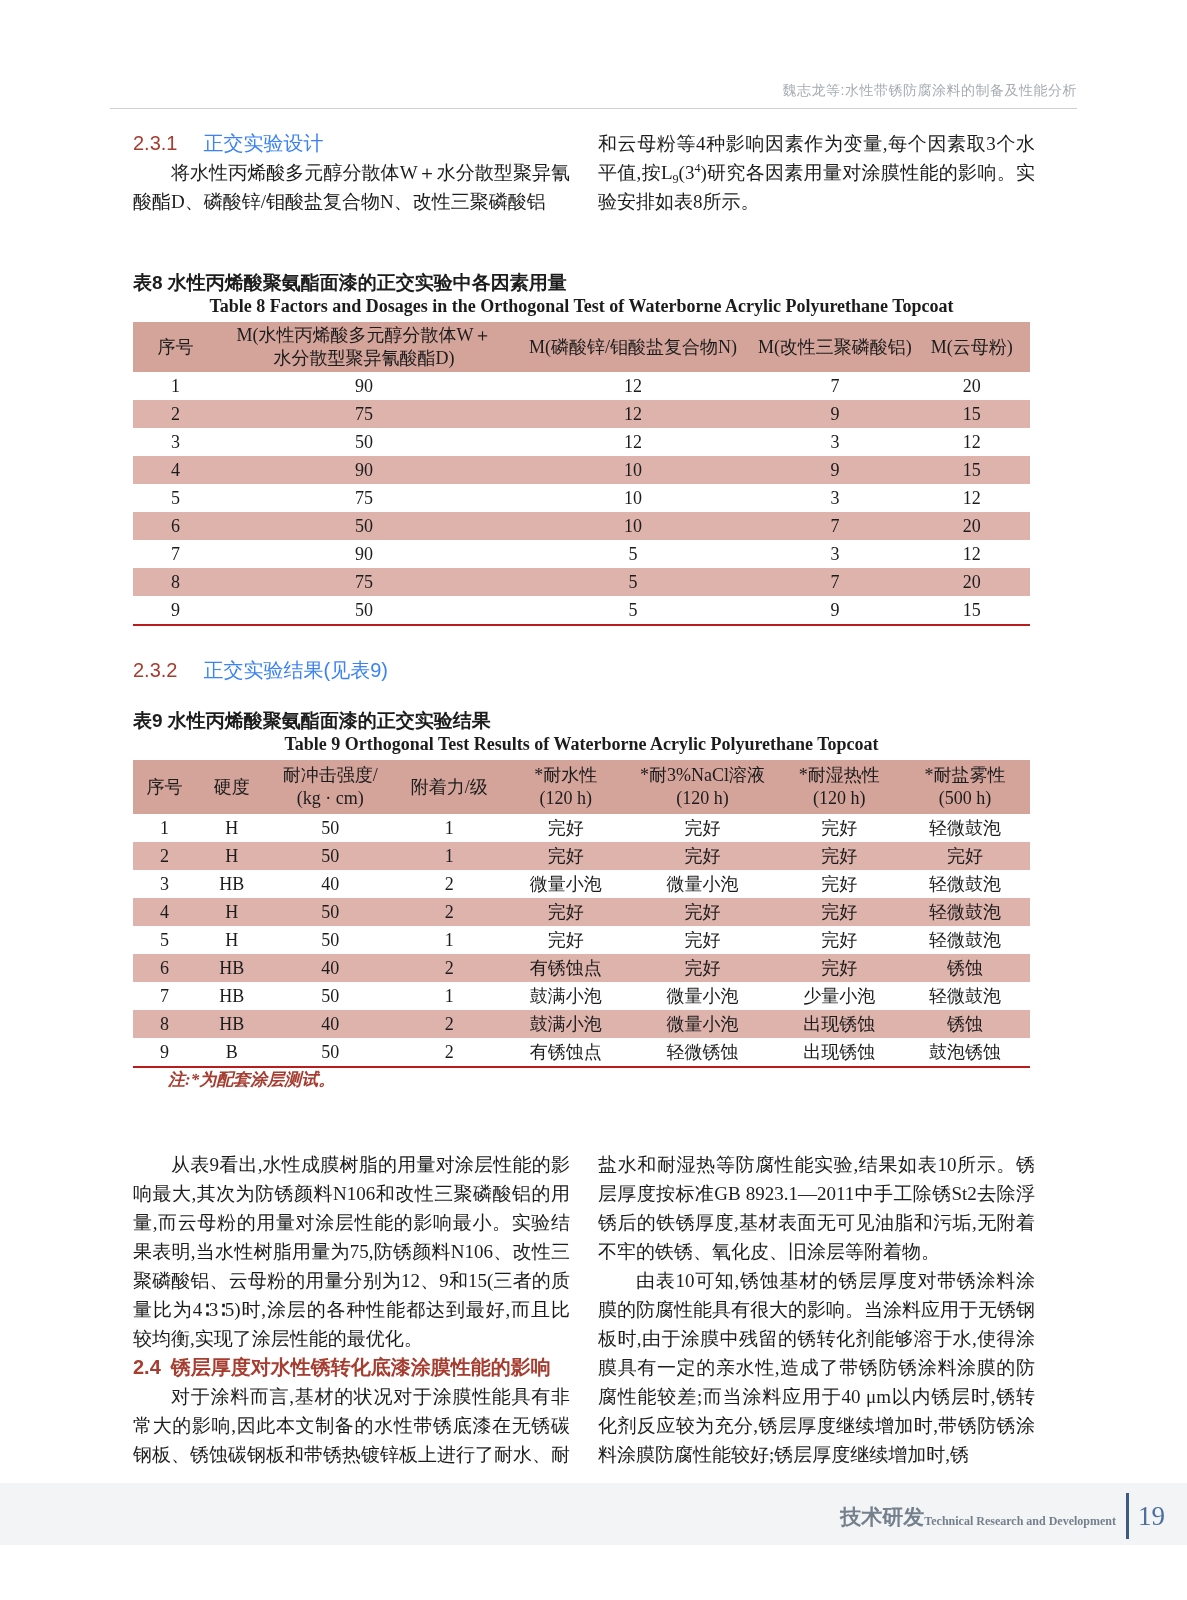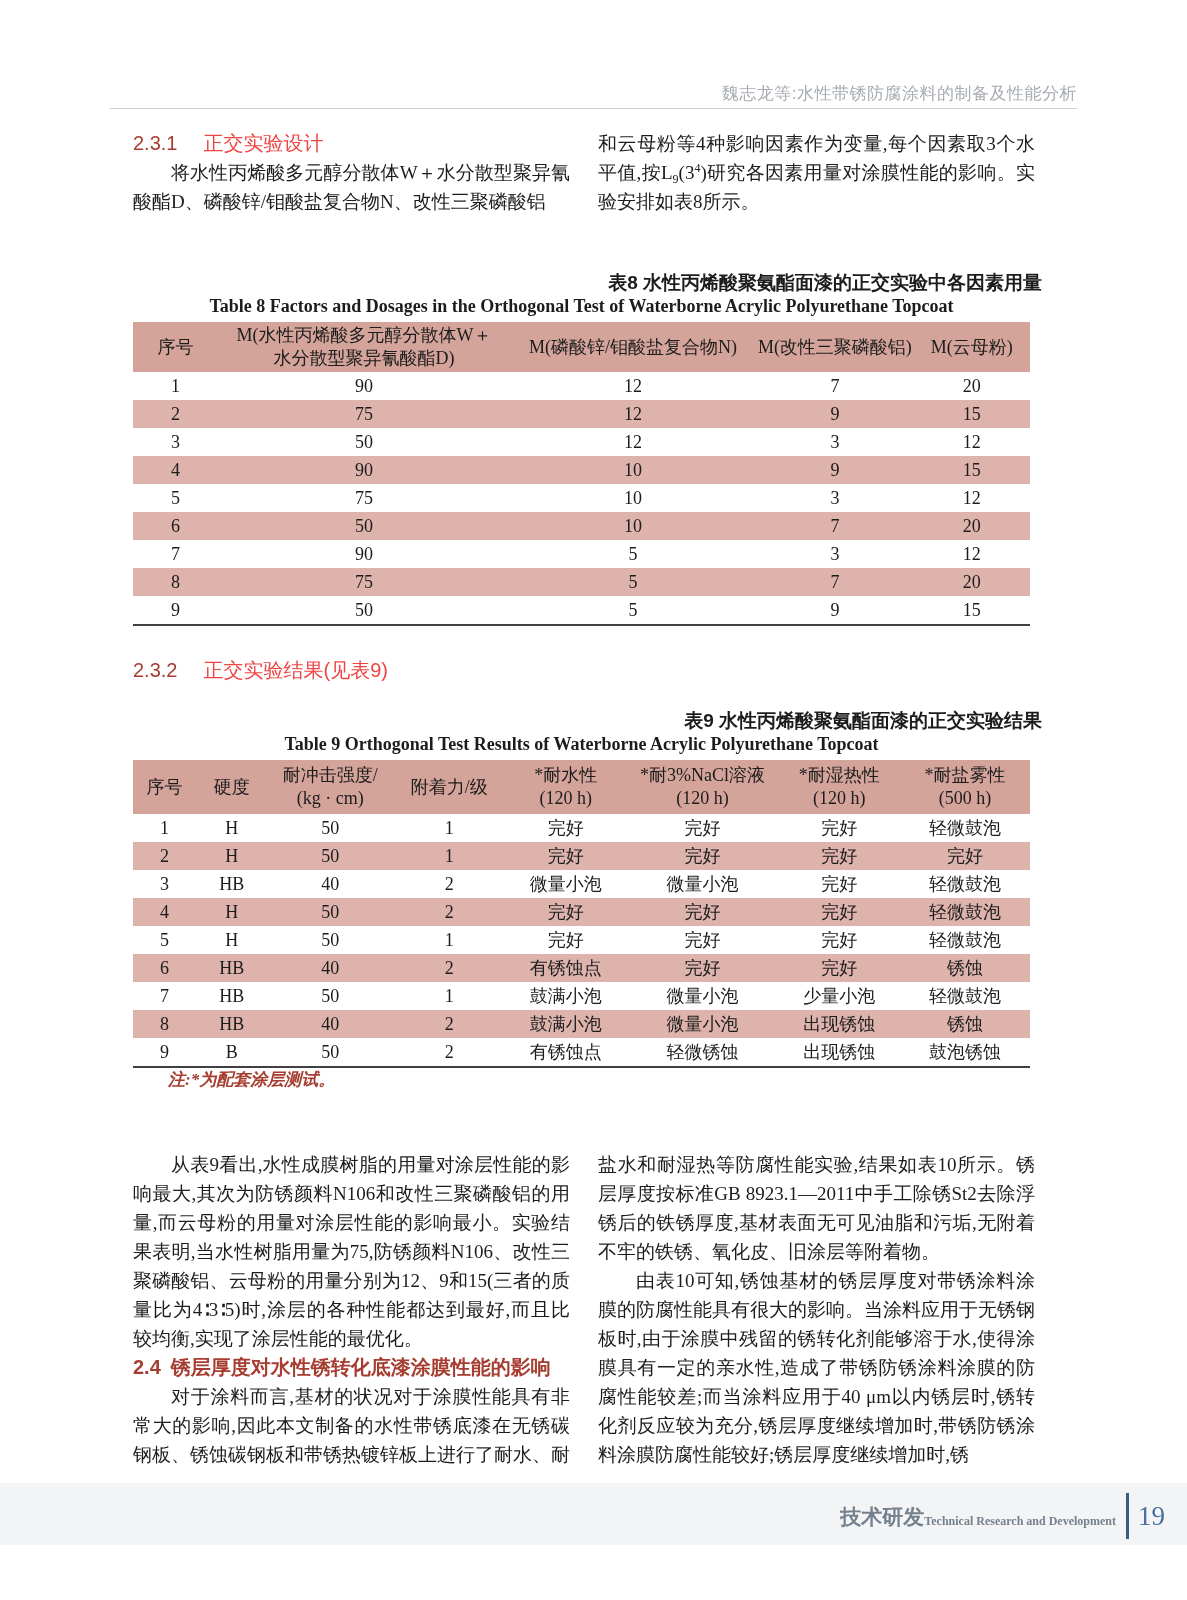--- a/index.html
+++ b/index.html
@@ -8,21 +8,21 @@
     width:1187px;height:1600px;
     margin:0 auto;
     background:#ffffff;
     font-family:"Liberation Serif","DejaVu Serif",serif;
     color:#1c1c1c;
     overflow:hidden;
   }
   
   .running-head{
     position:absolute;top:82px;left:110px;width:967px;
-    text-align:right;font-size:17px;color:#a7acb2;
+    text-align:right;font-size:14px;color:#a7acb2;
     font-family:"Liberation Sans","DejaVu Sans",sans-serif;
     letter-spacing:.5px;
   }
   .head-rule{
     position:absolute;top:108px;left:110px;width:967px;height:1px;
     background:#cdd1d5;
   }
   
   .col{position:absolute;width:437px;font-size:19px;line-height:29px;text-align:justify;}
   .col-l{left:133px;}
@@ -33,37 +33,37 @@
   .indent{text-indent:2em;}
   sub{font-size:12px;vertical-align:-4px;line-height:0;}
   sup{font-size:12px;vertical-align:7px;line-height:0;}
   
   .sec{
     margin:0;font-size:20px;line-height:29px;font-weight:normal;
     font-family:"Liberation Sans","DejaVu Sans",sans-serif;
     text-align:left;text-indent:0;
   }
   .sec-num{color:var(--accent-red);margin-right:26px;}
-  .sec-title{color:#ef4444;}
+  .sec-title{color:#3b82f6;}
   .sec-red{font-weight:bold;}
   .sec-red .sec-num{margin-right:10px;}
   .sec-red .sec-title{color:var(--accent-red);}
   
   .tbl-title-cn{
-    position:absolute;left:145px;width:897px;text-align:right;
+    position:absolute;left:133px;width:897px;text-align:left;
     font-size:19px;font-weight:bold;
     font-family:"Liberation Sans","DejaVu Sans",sans-serif;
   }
   .tbl-title-en{
     position:absolute;left:133px;width:897px;text-align:center;
     font-size:18px;font-weight:bold;
     font-family:"Liberation Serif","DejaVu Serif",serif;
   }
   
-  .dtable{position:absolute;left:133px;width:897px;border-bottom:2px solid #404040;}
+  .dtable{position:absolute;left:133px;width:897px;border-bottom:2px solid #b91c1c;}
   .t-head{background:var(--tbl-header-bg);}
   .t-head,.tr{display:grid;}
   .t8 .t-head,.t8 .tr{grid-template-columns:9.5% 32.5% 27.5% 17.5% 13%;}
   .t9 .t-head,.t9 .tr{grid-template-columns:7% 8% 14% 12.5% 13.5% 17% 13.5% 14.5%;}
   .t8 .t-head{height:50px;}
   .t9 .t-head{height:54px;}
   .th-cell{
     display:flex;flex-direction:column;align-items:center;justify-content:center;
     font-size:18px;line-height:23px;text-align:center;
   }

